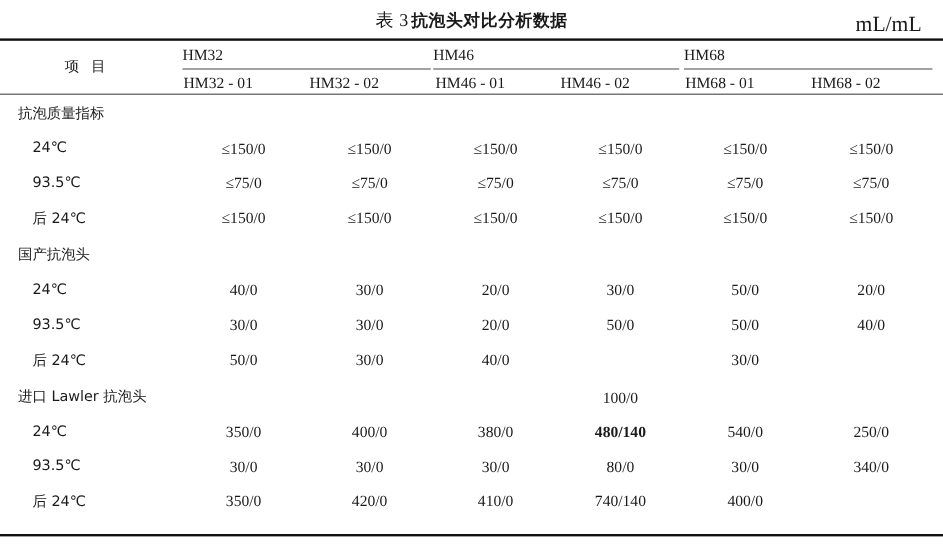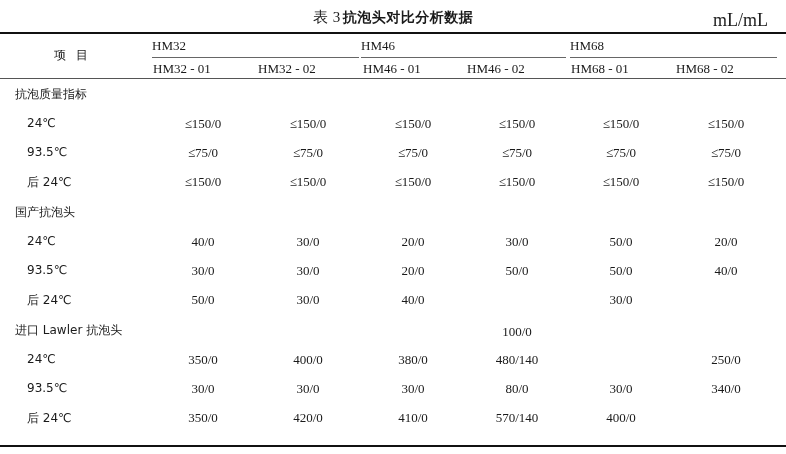--- a/index.html
+++ b/index.html
@@ -113,34 +113,35 @@
 </div>
 
 <div class="row" style="top:322px;">
   <span class="lbl">进口 Lawler 抗泡头</span>
 </div>
 <div class="row" style="top:352px;">
   <span class="sub">24℃</span>
   <span class="cell" style="left:153px;">350/0</span>
   <span class="cell" style="left:258px;">400/0</span>
   <span class="cell" style="left:363px;">380/0</span>
-  <span class="cell" style="left:467px;">480/140</span>
+  <span class="cell" style="left:467px;font-weight:bold;">480/140</span>
+  <span class="cell" style="left:571px;">540/0</span>
   <span class="cell" style="left:676px;">250/0</span>
 </div>
 <div class="row" style="top:381px;">
   <span class="sub">93.5℃</span>
   <span class="cell" style="left:153px;">30/0</span>
   <span class="cell" style="left:258px;">30/0</span>
   <span class="cell" style="left:363px;">30/0</span>
   <span class="cell" style="left:467px;">80/0</span>
   <span class="cell" style="left:571px;">30/0</span>
   <span class="cell" style="left:676px;">340/0</span>
 </div>
 <div class="row" style="top:410px;">
   <span class="sub">后 24℃</span>
   <span class="cell" style="left:153px;">350/0</span>
   <span class="cell" style="left:258px;">420/0</span>
   <span class="cell" style="left:363px;">410/0</span>
-  <span class="cell" style="left:467px;">570/140</span>
+  <span class="cell" style="left:467px;">740/140</span>
   <span class="cell" style="left:571px;">400/0</span>
 </div>
 
 <div class="rule-bottom"></div>
 
 </body></html>

